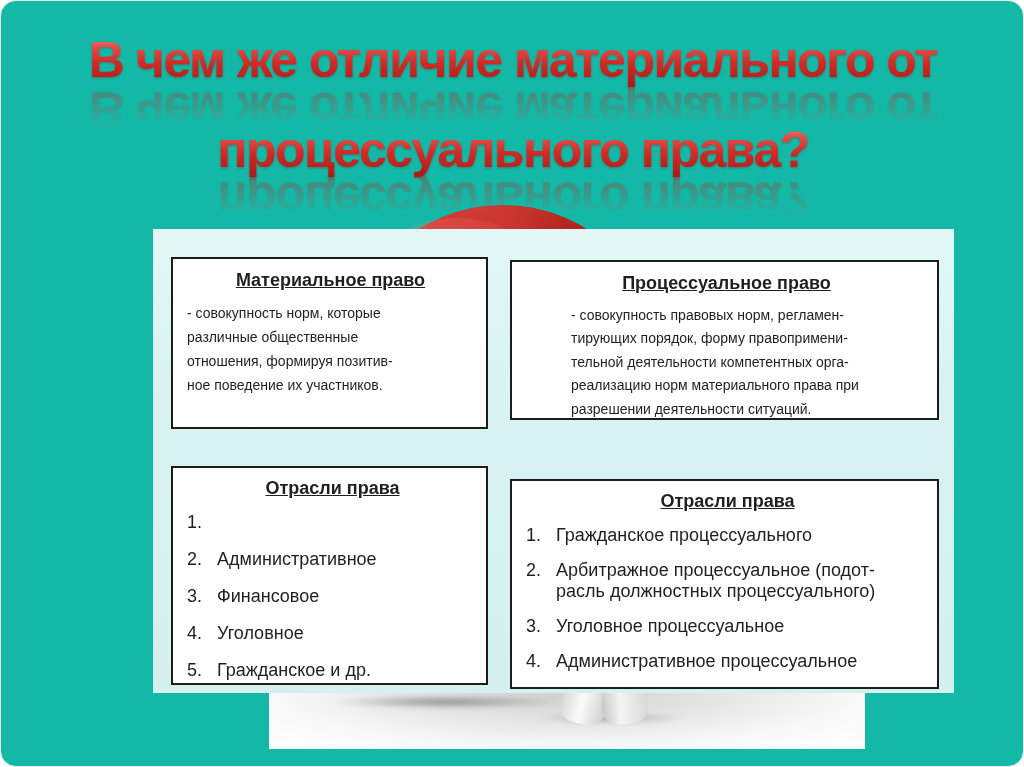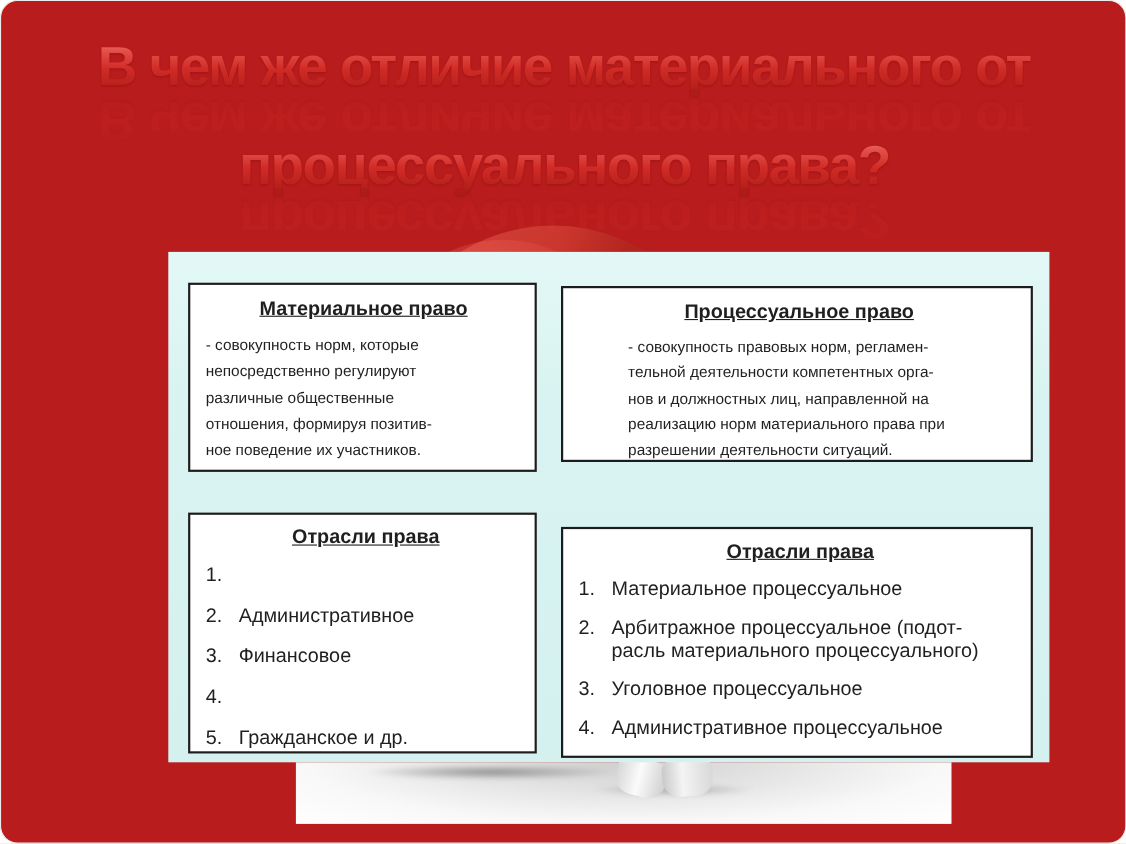--- a/index.html
+++ b/index.html
@@ -1,19 +1,19 @@
 <!DOCTYPE html>
 <html><head>
 <meta charset="utf-8">
 <style>
   * { margin:0; padding:0; box-sizing:border-box; }
   html,body { width:1024px; height:767px; background:#ffffff; overflow:hidden;
               font-family:"Liberation Sans", sans-serif; }
 
-  .stage { position:relative; width:1024px; height:767px; background:#b91c1c;
+  .stage { position:relative; width:1024px; height:767px; background:#14b8a6;
            border:1px solid #ececec; border-radius:16px; overflow:hidden; }
 
   
   .title-wrap { position:absolute; top:30px; left:0; width:1024px; text-align:center; z-index:5; }
   .tline { position:relative; height:58px; }
   .tline2 { margin-top:32px; }
   .ttext {
     display:inline-block;
     font-size:50px; font-weight:bold; letter-spacing:-1.5px; line-height:58px;
     background:linear-gradient(180deg,#f6928e 0%, #e4504a 26%, #d02b26 55%, #a81a16 100%);
@@ -104,33 +104,32 @@
     <div class="leg left"></div>
     <div class="leg right"></div>
   </div>
 
   <div class="panel">
 
     <div class="box box-material">
       <div class="box-header">Материальное право</div>
       <div class="box-body">
         <div class="bline">- совокупность норм, которые</div>
-        <div class="bline">непосредственно регулируют</div>
         <div class="bline">различные общественные</div>
         <div class="bline">отношения, формируя позитив-</div>
         <div class="bline">ное поведение их участников.</div>
       </div>
     </div>
 
     <div class="box box-processual">
       <div class="box-header">Процессуальное право</div>
       <div class="box-body">
         <div class="bline">- совокупность правовых норм, регламен-</div>
+        <div class="bline">тирующих порядок, форму правопримени-</div>
         <div class="bline">тельной деятельности компетентных орга-</div>
-        <div class="bline">нов и должностных лиц, направленной на</div>
         <div class="bline">реализацию норм материального права при</div>
         <div class="bline">разрешении деятельности ситуаций.</div>
       </div>
     </div>
 
     <div class="box box-branches-l">
       <div class="box-header">Отрасли права</div>
       <div class="olist">
         <div class="oli">
           <span class="num">1.</span>
@@ -138,40 +137,41 @@
         <div class="oli">
           <span class="num">2.</span>
           <span class="itxt">Административное</span>
         </div>
         <div class="oli">
           <span class="num">3.</span>
           <span class="itxt">Финансовое</span>
         </div>
         <div class="oli">
           <span class="num">4.</span>
+          <span class="itxt">Уголовное</span>
         </div>
         <div class="oli">
           <span class="num">5.</span>
           <span class="itxt">Гражданское и др.</span>
         </div>
       </div>
     </div>
 
     <div class="box box-branches-r">
       <div class="box-header">Отрасли права</div>
       <div class="olist">
         <div class="oli">
           <span class="num">1.</span>
-          <span class="itxt">Материальное процессуальное</span>
+          <span class="itxt">Гражданское процессуального</span>
         </div>
         <div class="oli">
           <span class="num">2.</span>
           <span class="itxt">
             <span class="bline" style="display:block">Арбитражное процессуальное (подот-</span>
-            <span class="bline" style="display:block">расль материального процессуального)</span>
+            <span class="bline" style="display:block">расль должностных процессуального)</span>
           </span>
         </div>
         <div class="oli">
           <span class="num">3.</span>
           <span class="itxt">Уголовное процессуальное</span>
         </div>
         <div class="oli">
           <span class="num">4.</span>
           <span class="itxt">Административное процессуальное</span>
         </div>

